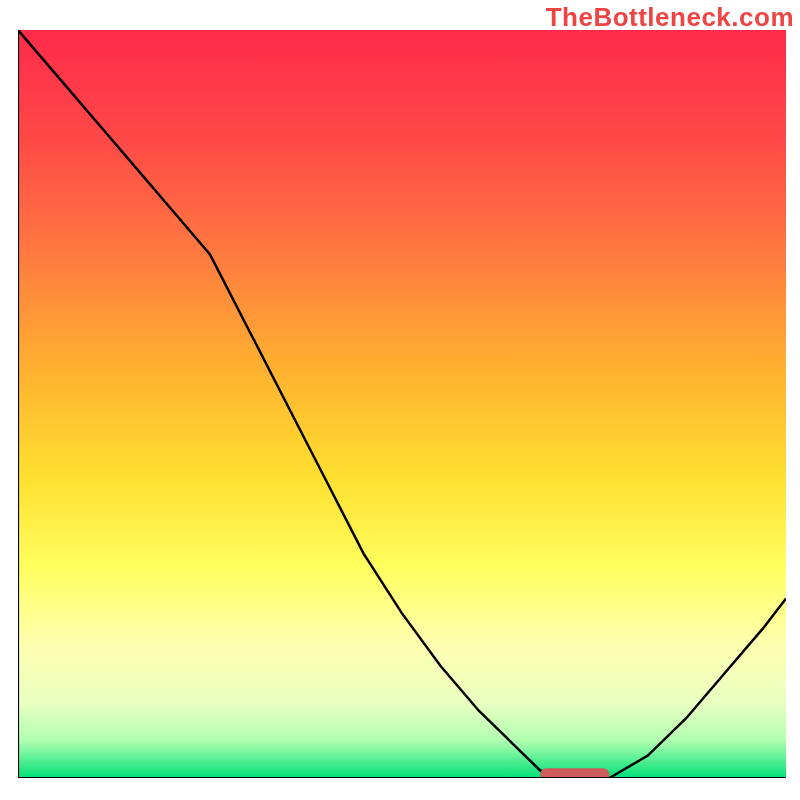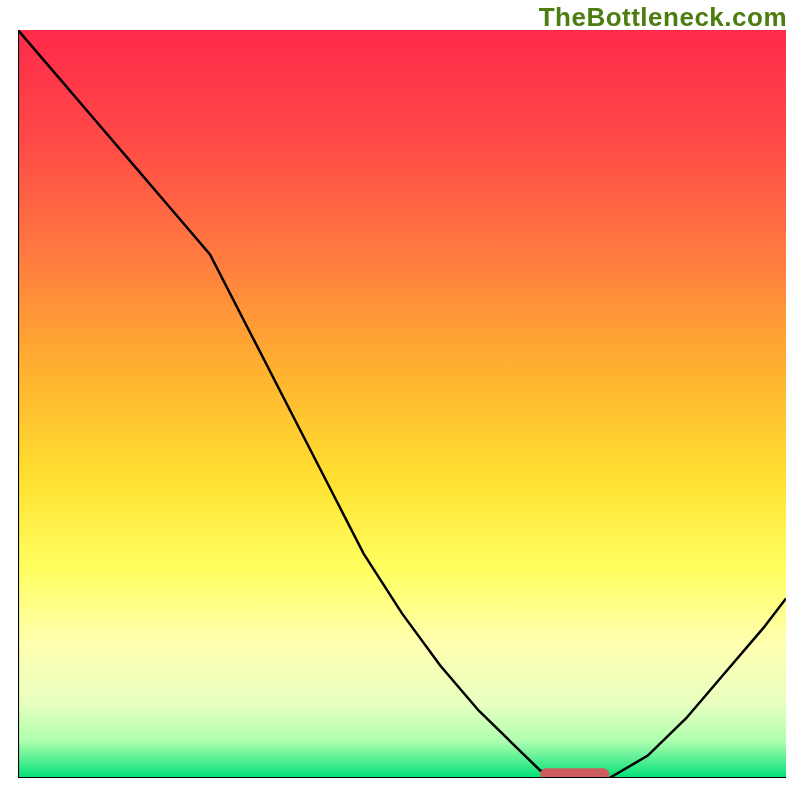--- a/index.html
+++ b/index.html
@@ -11,24 +11,24 @@
     font-family: Arial, Helvetica, sans-serif;
   }
   .container {
     position: relative;
     width: 800px;
     height: 800px;
   }
   .watermark {
     position: absolute;
     top: 2px;
-    right: 13px;
+    right: 6px;
     font-size: 26px;
     font-weight: bold;
-    color: #4d7c0f;
+    color: #ef4444;
     letter-spacing: 0.5px;
     z-index: 10;
   }
   .plot-area {
     position: absolute;
     left: 18px;
     top: 30px;
     width: 768px;
     height: 748px;
   }

